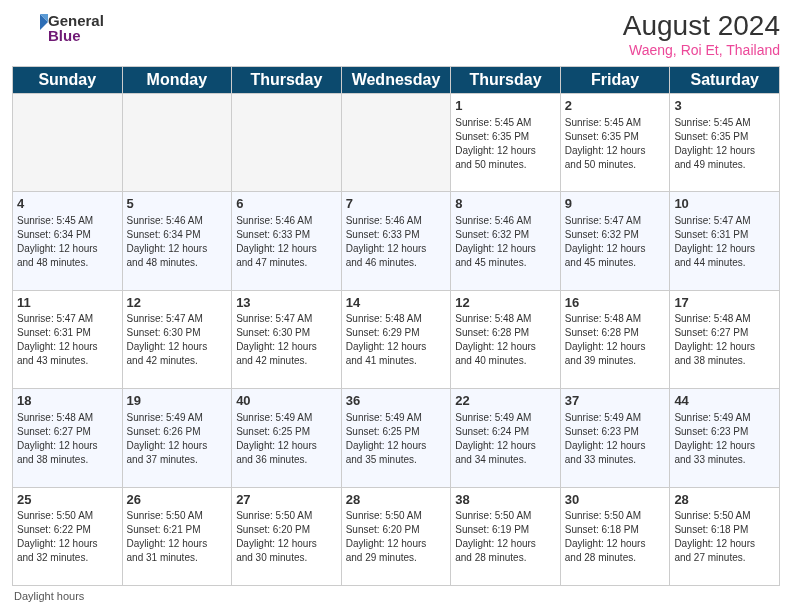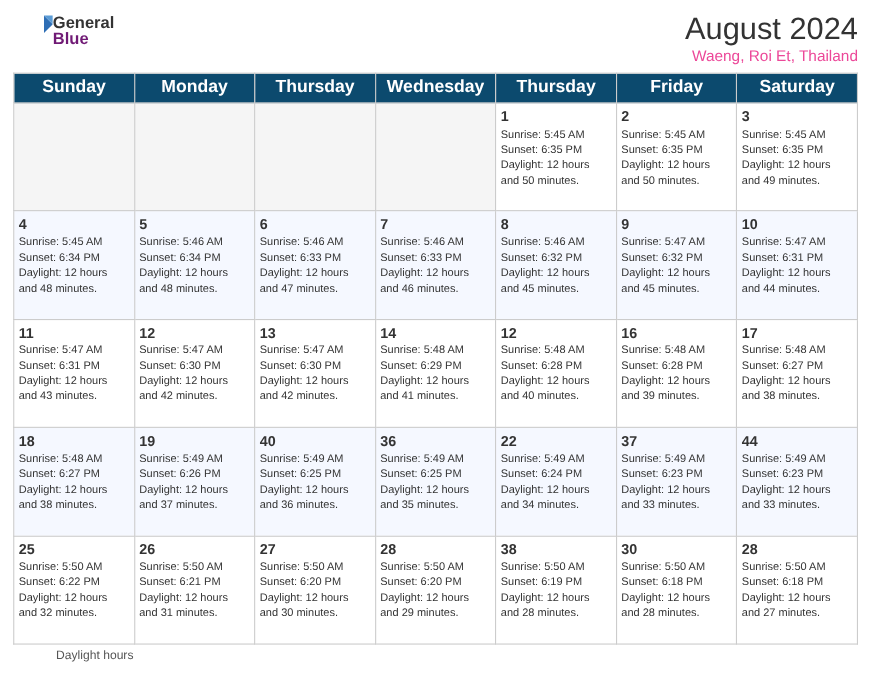--- a/index.html
+++ b/index.html
@@ -93,21 +93,20 @@
     }
     .row-bg-even td {
       background: #f5f8ff;
     }
     .footer-note {
       font-size: 11px;
       color: #555;
       margin-top: 4px;
       text-align: left;
       padding-left: 2px;
-      margin-left: 37px;
     }
   </style>
 </head>
 <body>
 
 <div class="page">
   <div class="header">
     <div class="logo">
       <svg width="36" height="36" viewBox="0 0 36 36">
         <rect x="0" y="0" width="36" height="36" fill="white"></rect>

